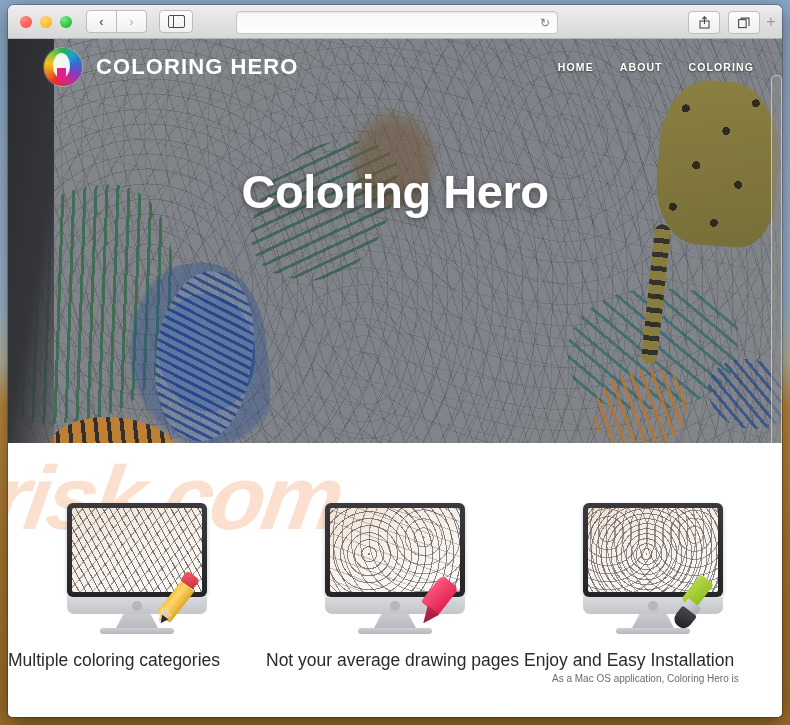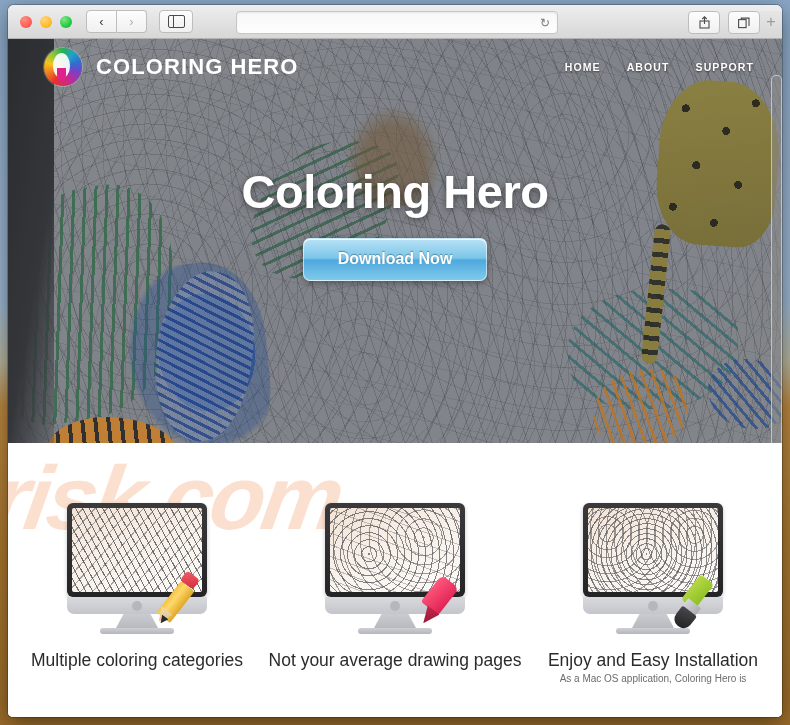--- a/index.html
+++ b/index.html
@@ -193,21 +193,21 @@
 
   
   #features { position: relative; height: 275px; background:#fff; overflow:hidden; }
   #watermark {
     position:absolute; left: -14px; top: 4px;
     font-size: 90px; font-weight: bold; font-style: italic;
     color: #fbdfcf; letter-spacing: -3px; white-space: nowrap;
     transform: skewX(-9deg); user-select:none;
   }
   .cards { position:absolute; left:0; right:0; top:60px; display:flex; }
-  .card { flex:1; text-align:center; }
+  .card { flex:1; text-align:left; }
 
   .monitor { width: 140px; margin: 0 auto; position: relative; }
   .screen {
     height: 84px; border-radius: 6px; padding: 5px;
     background: linear-gradient(180deg,#3a3a3c,#242426);
     box-shadow: 0 2px 4px rgba(0,0,0,.22);
   }
   .screen-inner { width:100%; height:100%; border-radius:2px; position:relative; overflow:hidden;
     background: linear-gradient(160deg,#f3e3d6 0%, #f7efe7 40%, #fdfbf9 100%); }
   .art { position:absolute; inset:0; opacity:.85; }
@@ -339,27 +339,26 @@
       </div>
 
       <header id="siteheader">
         <div id="logo">
           <div class="logo-mark"></div>
           <span class="logo-text">COLORING HERO</span>
         </div>
         <nav id="nav">
           <a class="nav-item">HOME</a>
           <a class="nav-item">ABOUT</a>
-          <a class="nav-item">SUPPORT</a>
+          <a class="nav-item">COLORING</a>
         </nav>
       </header>
 
       <div id="herocontent">
         <div id="hero-title">Coloring Hero</div>
-        <div id="download-btn">Download Now</div>
       </div>
 
       <div id="vscroll">
         <div id="vthumb"></div>
       </div>
     </section>
 
     <section id="features">
       <div id="watermark">risk.com</div>
 

